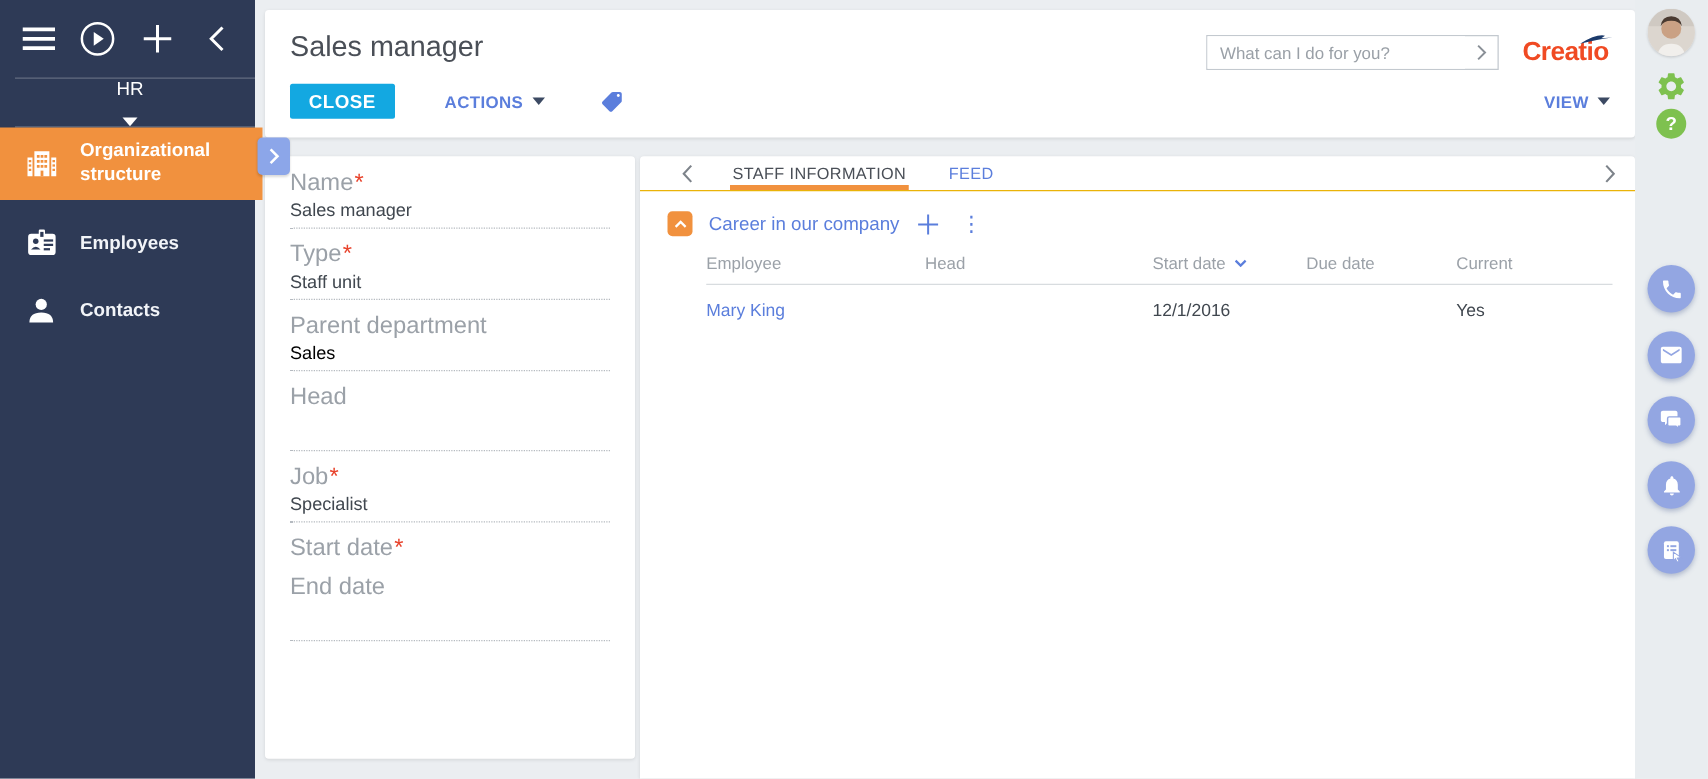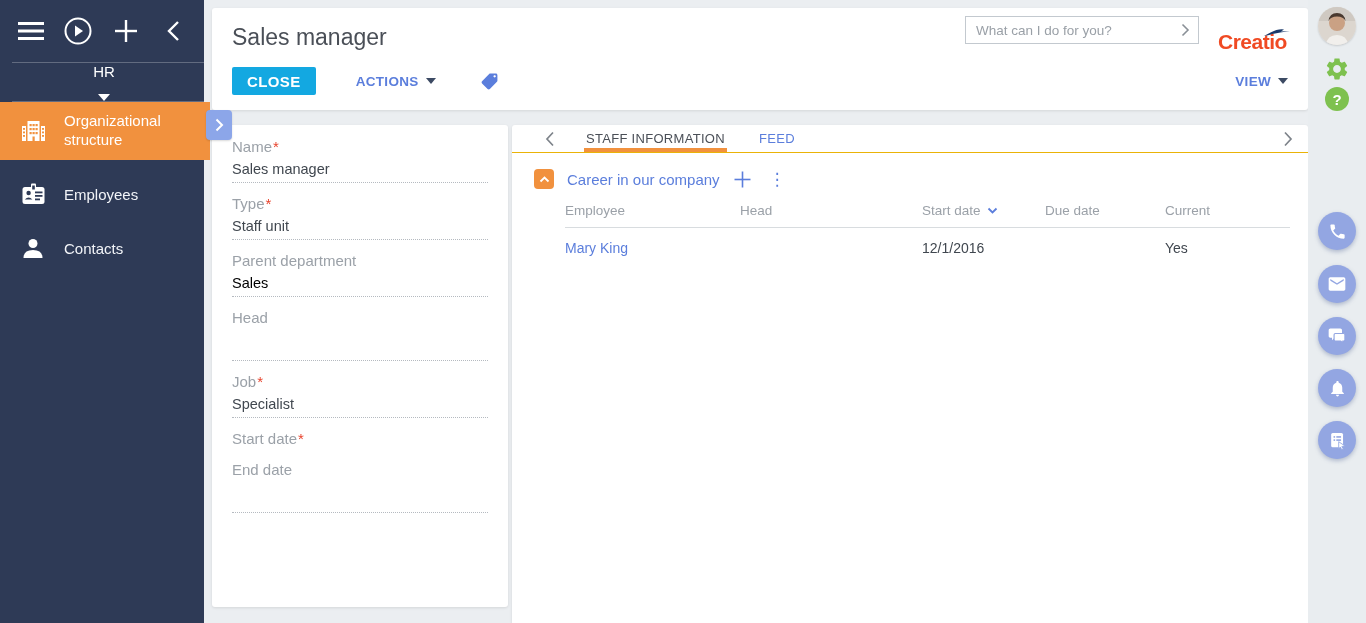--- a/index.html
+++ b/index.html
@@ -11,53 +11,53 @@
 
   
   .sidebar { position:absolute; left:0; top:0; width:204px; height:623px; background:#2e3a56; z-index:2; }
   .side-top { height:62px; display:flex; align-items:center; justify-content:space-between; padding:0 16px; }
   .side-top .icon-btn { width:30px; height:30px; display:flex; align-items:center; justify-content:center; cursor:pointer; }
   .side-divider { height:1px; background:rgba(255,255,255,.25); margin:0 0 0 12px; }
   .workspace-row { height:38px; display:flex; align-items:center; justify-content:space-between; padding:0 16px 0 20px; color:#fff; font-size:15px; cursor:pointer;flex-direction:column; }
   .caret-down { width:0; height:0; border-left:6px solid transparent; border-right:6px solid transparent; border-top:6px solid #fff; }
   .nav-item { display:flex; align-items:center; gap:16px; padding:0 6px 0 18px; color:#f2f4f8; font-size:15px; height:54px; cursor:pointer; }
   .nav-item.active { background:#f1913e; width:210px; height:58px; color:#fff; }
-  .nav-label { line-height:1.25; }
+  .nav-label { line-height:1.25;font-weight:bold; }
   .nav-icon { width:30px; display:flex; justify-content:center; flex:none; }
 
   
   .panel-handle { position:absolute; left:206px; top:110px; width:26px; height:30px; background:#8ca6e9; border-radius:4px; z-index:3; display:flex; align-items:center; justify-content:center; cursor:pointer; box-shadow:0 1px 2px rgba(0,0,0,.15); }
 
   
   .card { position:absolute; background:#fff; box-shadow:0 1px 3px rgba(0,0,0,.10); }
   .header-card { left:212px; top:8px; width:1096px; height:102px; border-radius:3px; }
   .form-card { left:212px; top:125px; width:296px; height:482px; border-radius:3px; }
   .detail-card { left:512px; top:125px; width:796px; height:498px; border-radius:3px 3px 0 0; }
 
   
   .page-title { position:absolute; left:20px; top:16px; font-size:23px; color:#4a4f57; font-weight:400; }
-  .search-wrap { position:absolute; left:753px; top:8px; width:234px; height:28px; border:1px solid #c3c9cf; background:#fff; display:flex; align-items:center; }
+  .search-wrap { position:absolute; left:753px; top:20px; width:234px; height:28px; border:1px solid #c3c9cf; background:#fff; display:flex; align-items:center; }
   .search-input { border:0; outline:0; flex:1; height:100%; padding:0 4px 0 10px; font-size:13.5px; color:#555; font-family:inherit; }
   .search-input::placeholder { color:#9aa0a7; }
   .search-go { width:26px; height:100%; display:flex; align-items:center; justify-content:center; cursor:pointer; }
   .logo { position:absolute; left:1006px; top:22px; width:74px; height:30px; cursor:default; }
   .logo-text { font-size:21px; font-weight:600; color:#f04a23; letter-spacing:-0.5px; font-family:"Liberation Sans",sans-serif; }
   .logo-swoosh { position:absolute; right:2px; top:-6px; }
   .action-row { position:absolute; left:20px; top:58px; right:20px; height:30px; display:flex; align-items:center; }
   .close-btn { background:#13a8e1; color:#fff; font-size:15px; font-weight:700; letter-spacing:.4px; border:0; height:28px; padding:0 15px; border-radius:2px; cursor:pointer; font-family:inherit; }
   .menu-link { color:#5b7edc; font-size:13.5px; font-weight:700; letter-spacing:.3px; display:flex; align-items:center; gap:7px; cursor:pointer; }
   .actions-link { margin-left:40px; }
   .small-caret { width:0; height:0; border-left:5px solid transparent; border-right:5px solid transparent; border-top:6px solid #3c4a63; }
   .tag-btn { margin-left:44px; cursor:pointer; display:flex; align-items:center; }
   .view-link { margin-left:auto; }
 
   
   .form-inner { padding:12px 20px 0 20px; }
   .field { margin-bottom:11px; }
-  .field-label { font-size:15px; color:#9ba1a8; height:20px; line-height:20px; }
+  .field-label { font-size:19px; color:#9ba1a8; height:20px; line-height:20px; }
   .required::after { content:"*"; color:#e8432c; margin-left:1px; }
   .field-value { font-size:14.5px; color:#40474f; height:26px; line-height:24px; border-bottom:1px dotted #b5bac0; }
   .field-value.link { color:#000000; cursor:pointer; }
   .field-value.empty-tall { height:33px; }
   .checkbox-field { margin-bottom:8px; }
   .checkbox { width:17px; height:17px; border:2px solid #a5a8ab; border-radius:2px; margin-top:4px; cursor:pointer; background:#fff; }
 
   
   .tabbar { height:28px; display:flex; align-items:stretch; border-bottom:1px solid #eab308; position:relative;padding-left:20px; }
   .tab-chevron { width:36px; display:flex; align-items:center; justify-content:center; cursor:pointer; color:#7d838a; }

